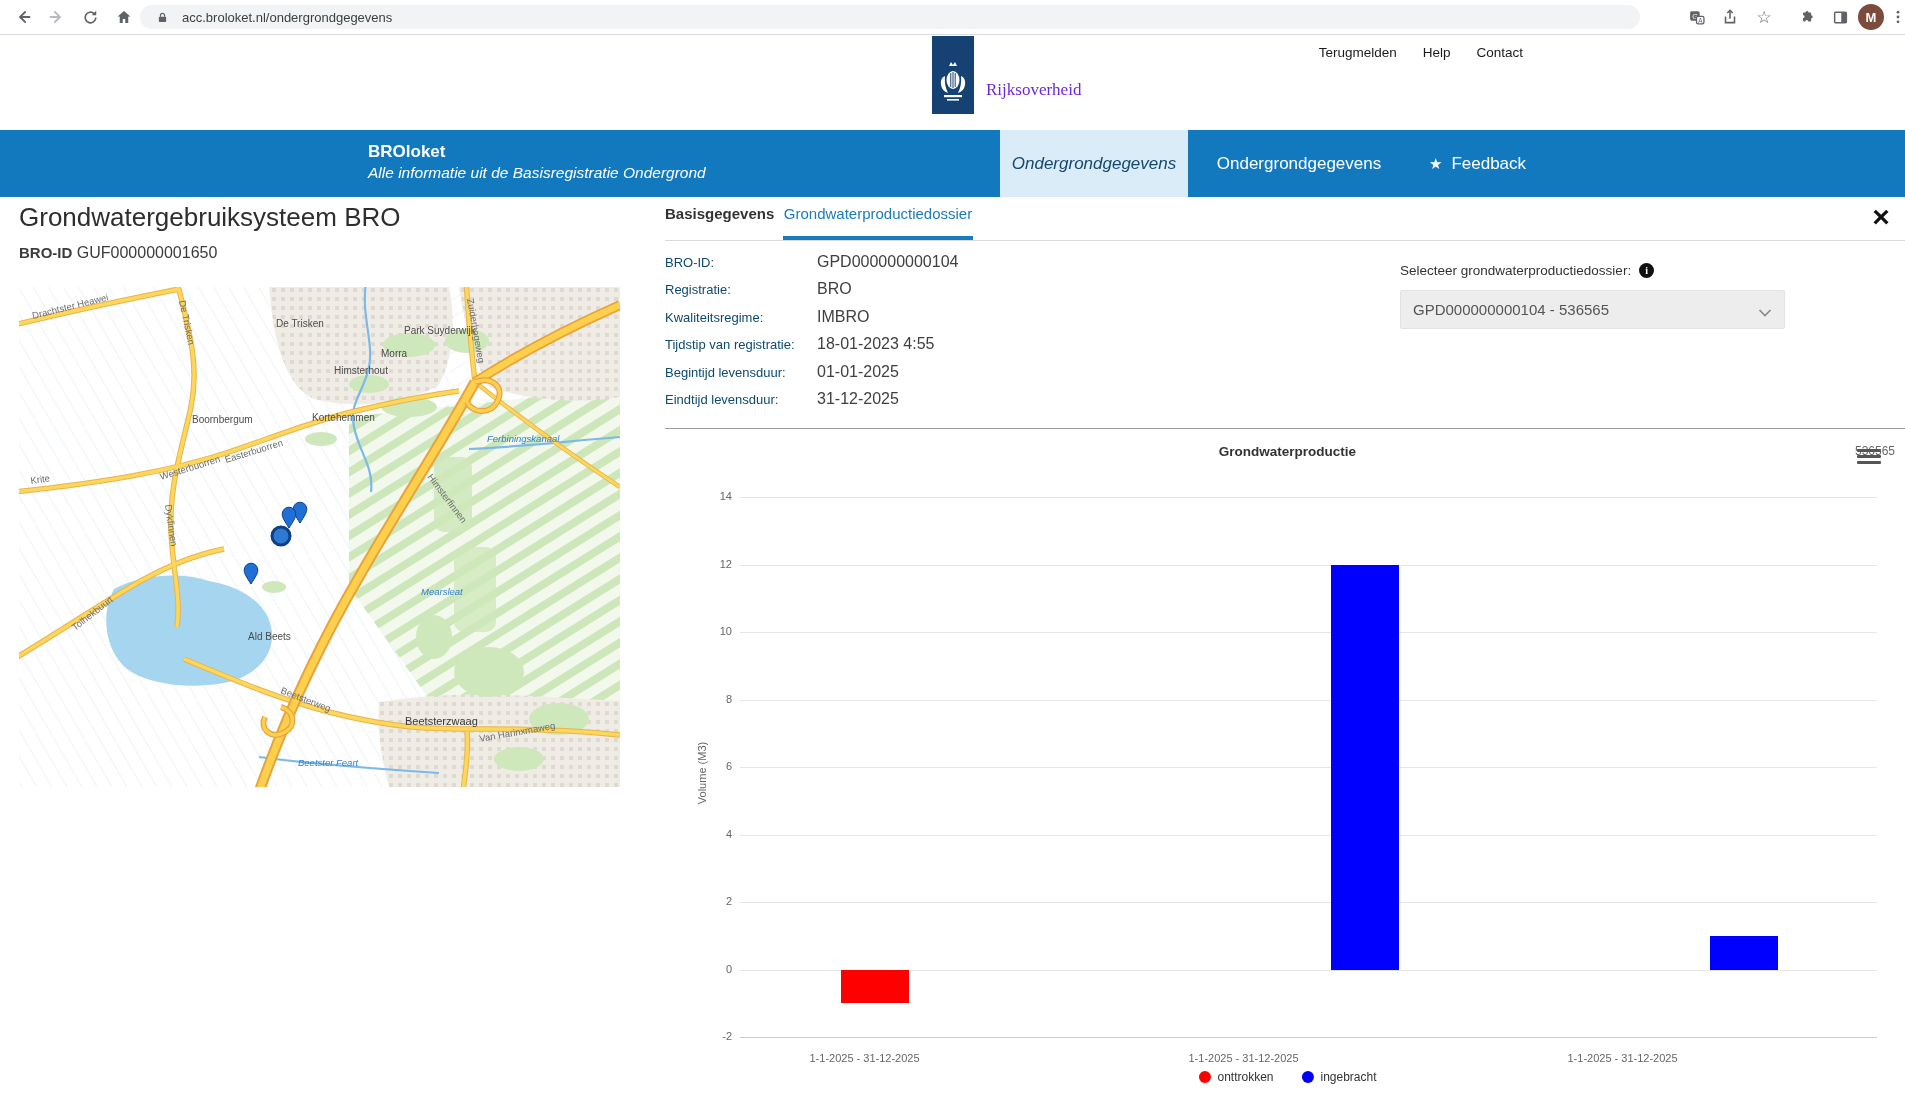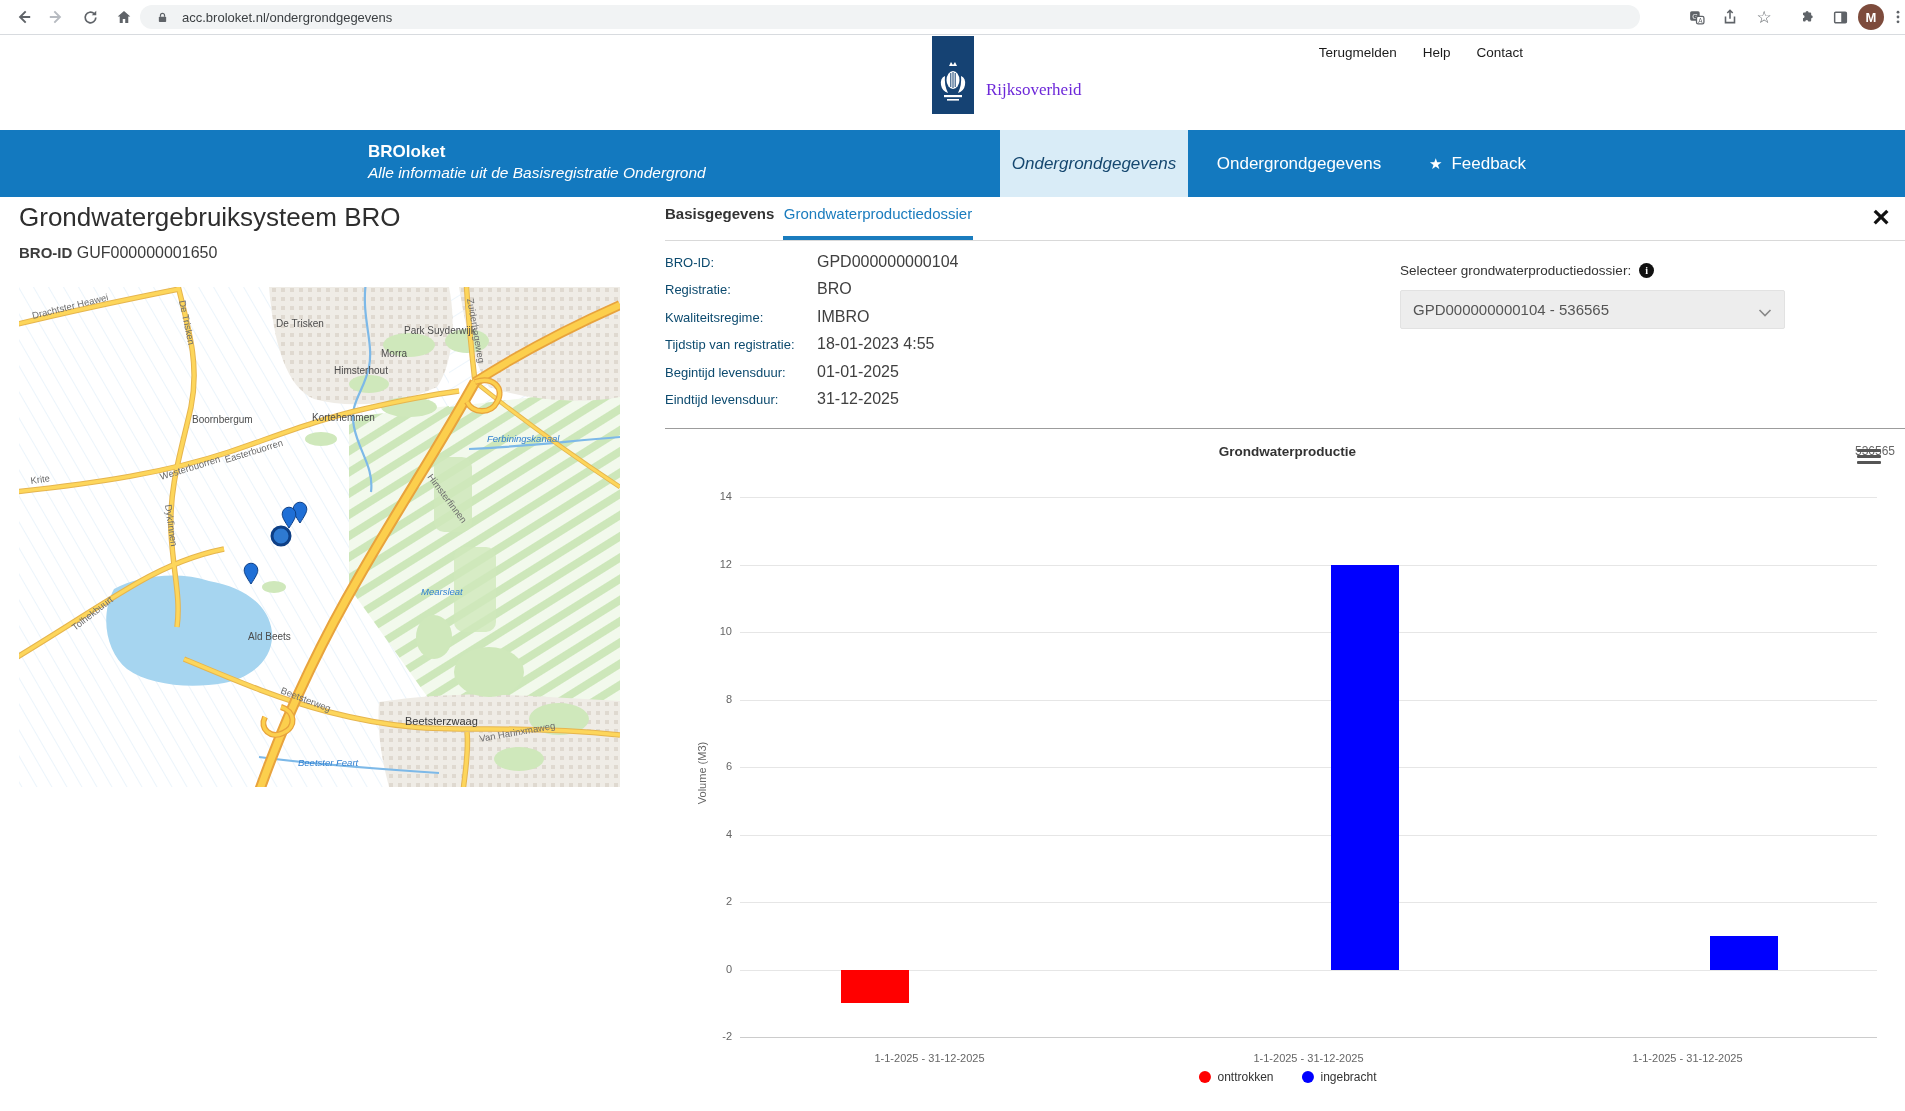--- a/index.html
+++ b/index.html
@@ -72,21 +72,21 @@
   .chart-subtitle{position:absolute;left:0;top:4px;width:100%;text-align:right;font-size:12px;color:#666;}
   .chart-menu{position:absolute;right:14px;top:5px;width:24px;height:22px;display:flex;flex-direction:column;
               justify-content:center;gap:3px;cursor:pointer;}
   .chart-menu i{display:block;height:3px;background:#555;border-radius:1px;}
   .gridline{position:absolute;height:1px;background:#e6e6e6;}
   .gridline.axisline{background:#cccccc;}
   .ytick{position:absolute;width:44px;text-align:right;font-size:11px;color:#666;}
   .ylabel{position:absolute;left:22px;top:327px;width:200px;margin-left:-100px;text-align:center;
           transform:rotate(-90deg);font-size:11px;color:#666;}
   .bar{position:absolute;}
-  .xlabel{position:absolute;width:240px;text-align:center;font-size:11px;color:#666;white-space:nowrap;}
+  .xlabel{position:absolute;width:240px;font-size:11px;color:#666;white-space:nowrap;}
   .legend{position:absolute;left:50%;transform:translateX(-50%);top:630px;display:flex;gap:28px;align-items:center;}
   .legend-item{display:flex;align-items:center;gap:7px;cursor:pointer;}
   .legend-dot{width:12px;height:12px;border-radius:50%;}
   .legend-label{font-size:12px;color:#333;}
 </style>
 </head>
 <body>
 
 <div class="page">
 

